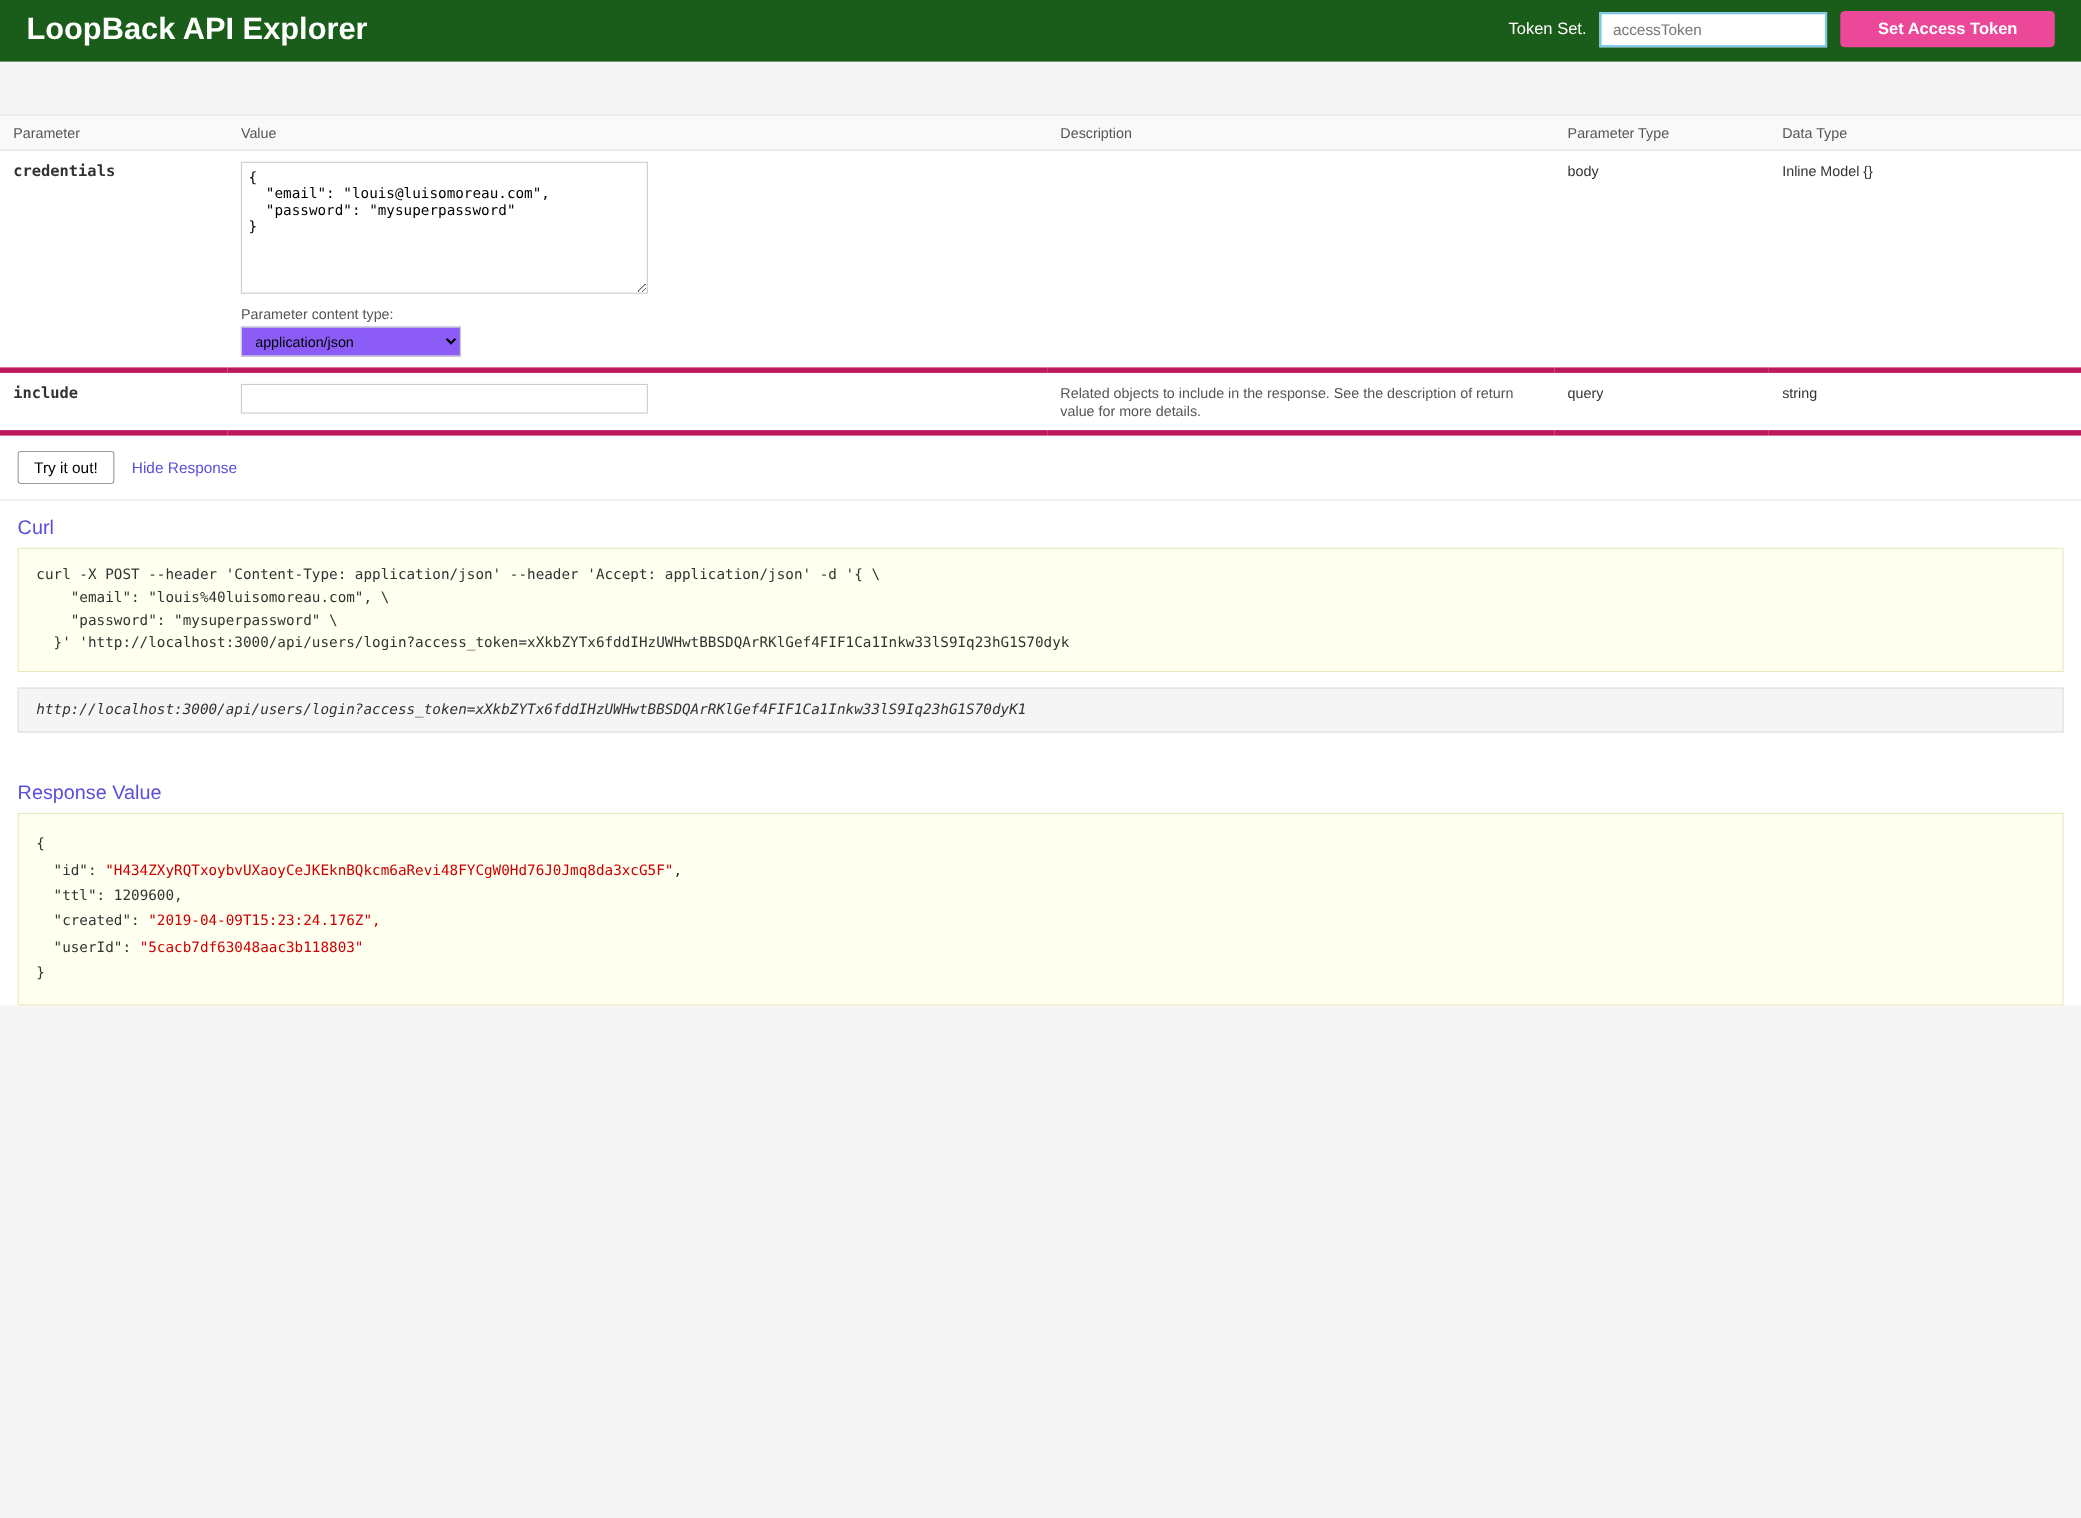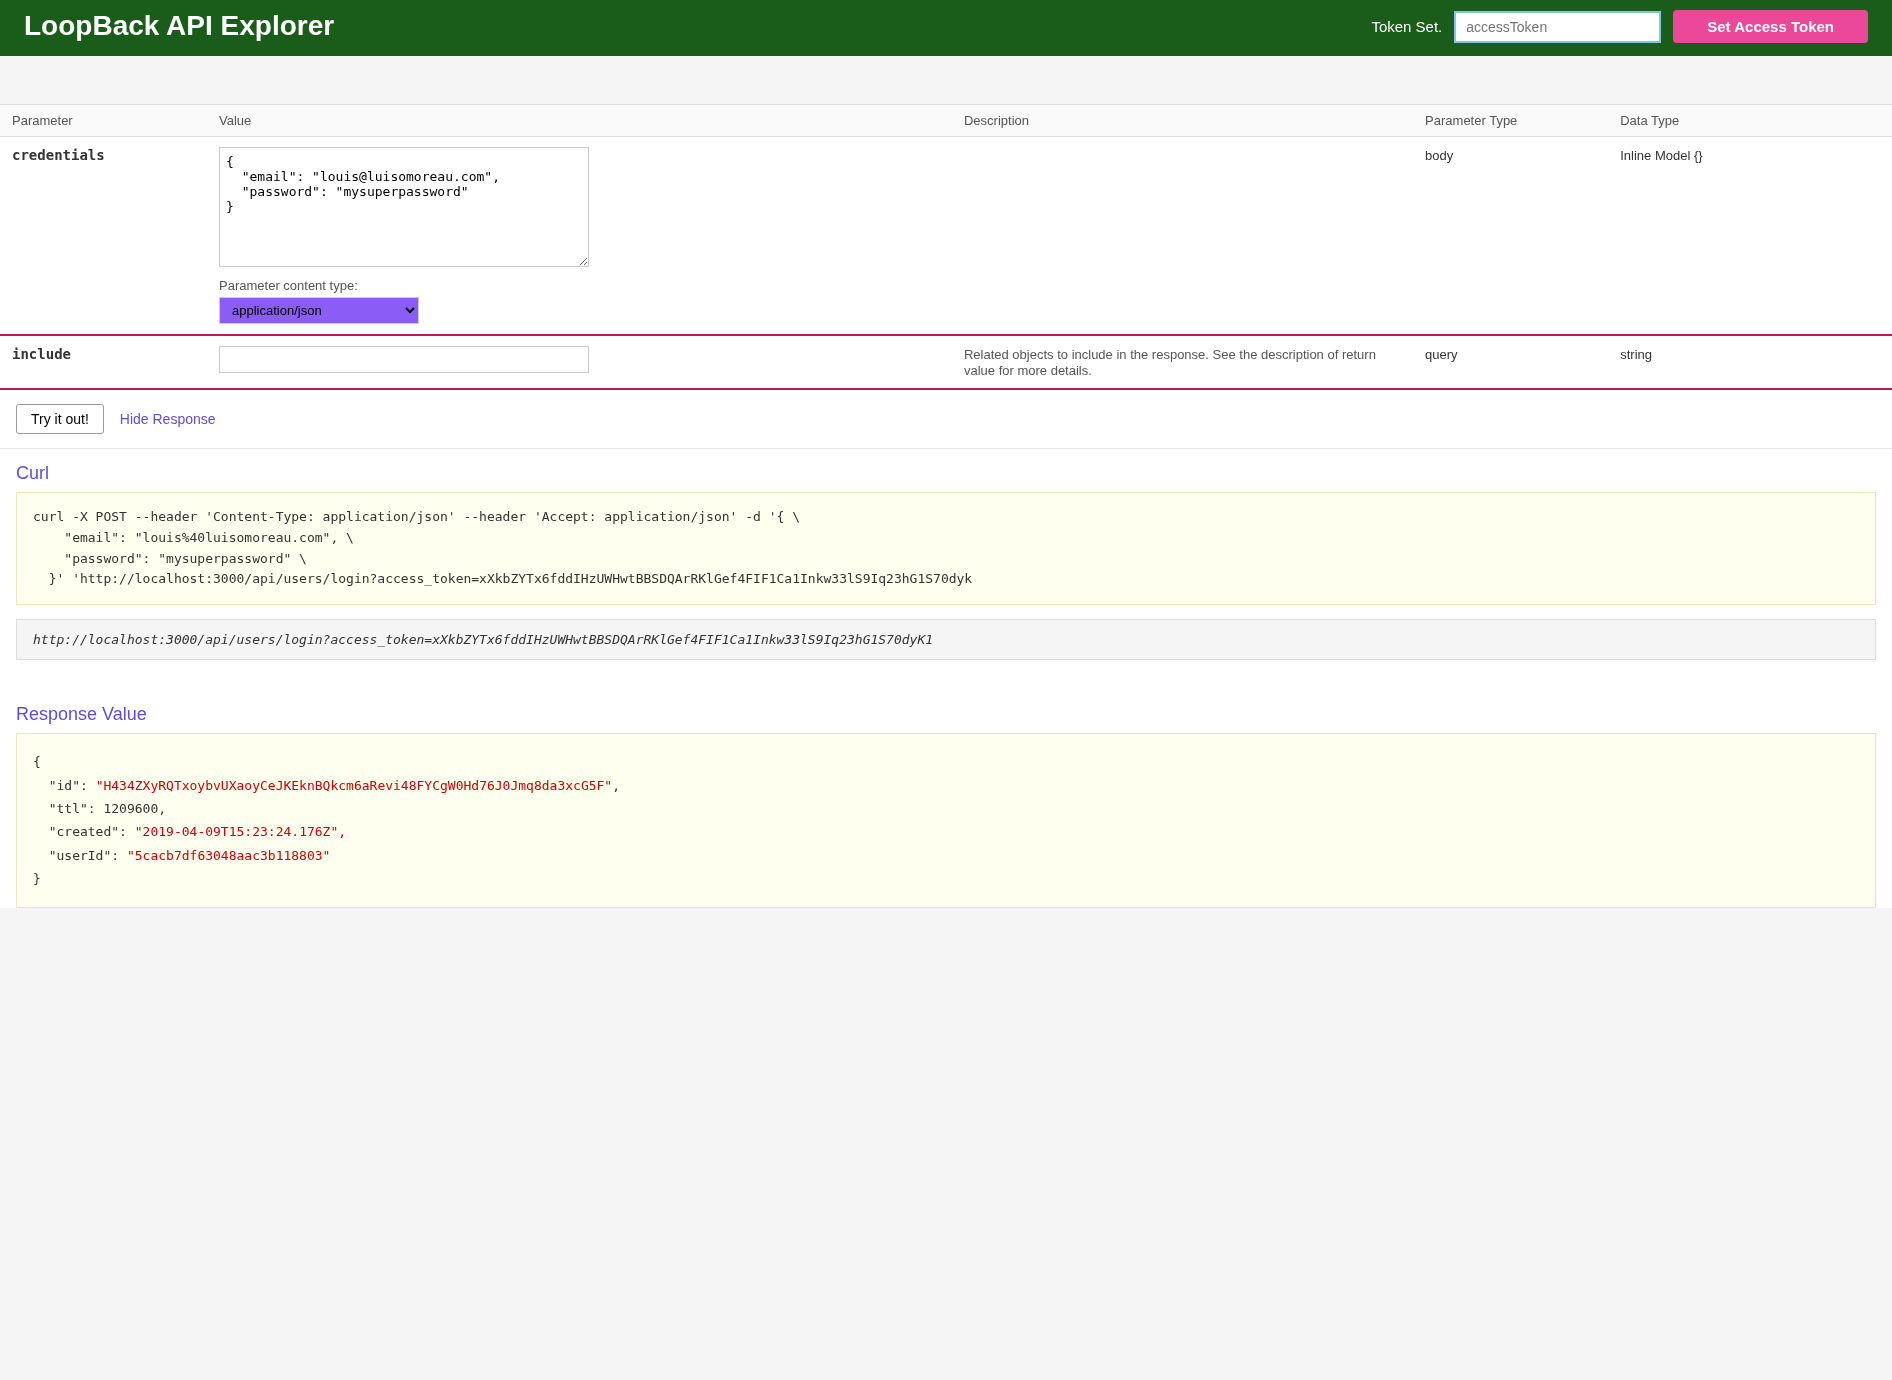--- a/index.html
+++ b/index.html
@@ -71,21 +71,21 @@
       text-align: left;
       padding: 8px 12px;
       font-weight: normal;
       color: #555;
       border-bottom: 1px solid #ddd;
       font-size: 13px;
     }
     .params-table td {
       padding: 10px 12px;
       vertical-align: top;
-      border-bottom: 2px solid #be185d;
+      border-bottom: 5px solid #be185d;
     }
     .param-name {
       font-weight: bold;
       font-family: monospace;
       font-size: 14px;
       white-space: nowrap;
     }
     .param-value textarea {
       width: 370px;
       height: 120px;

